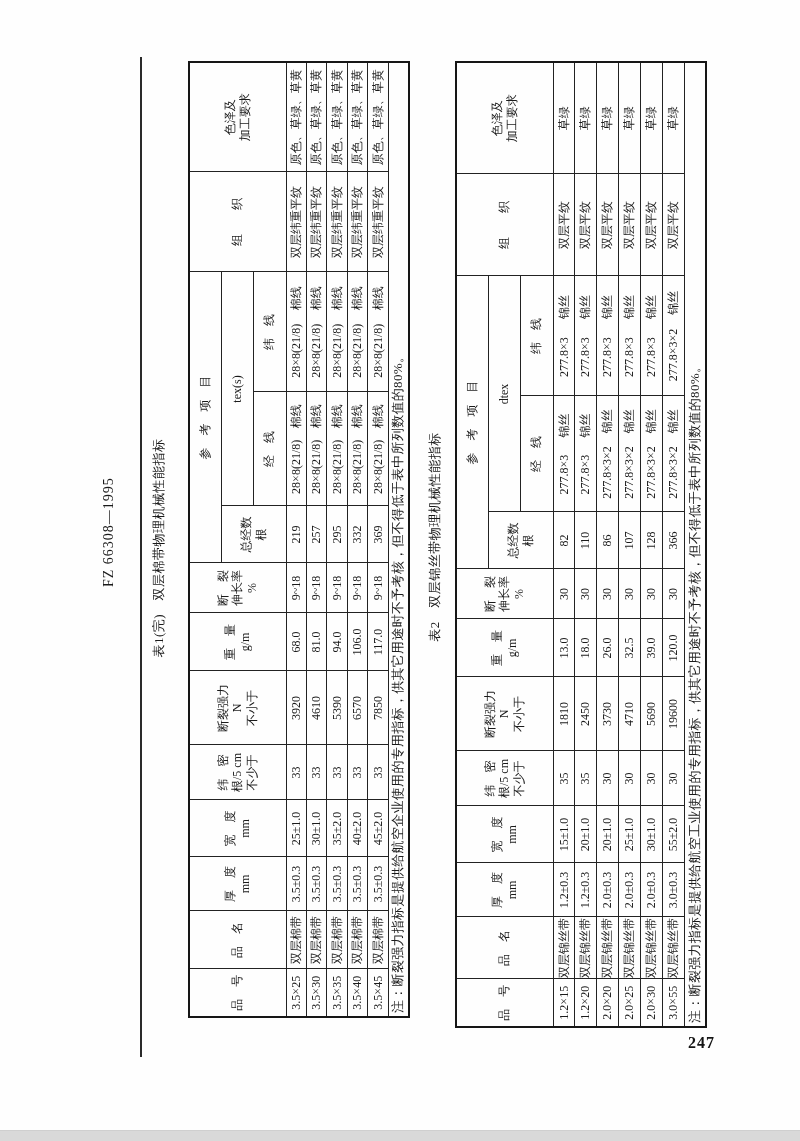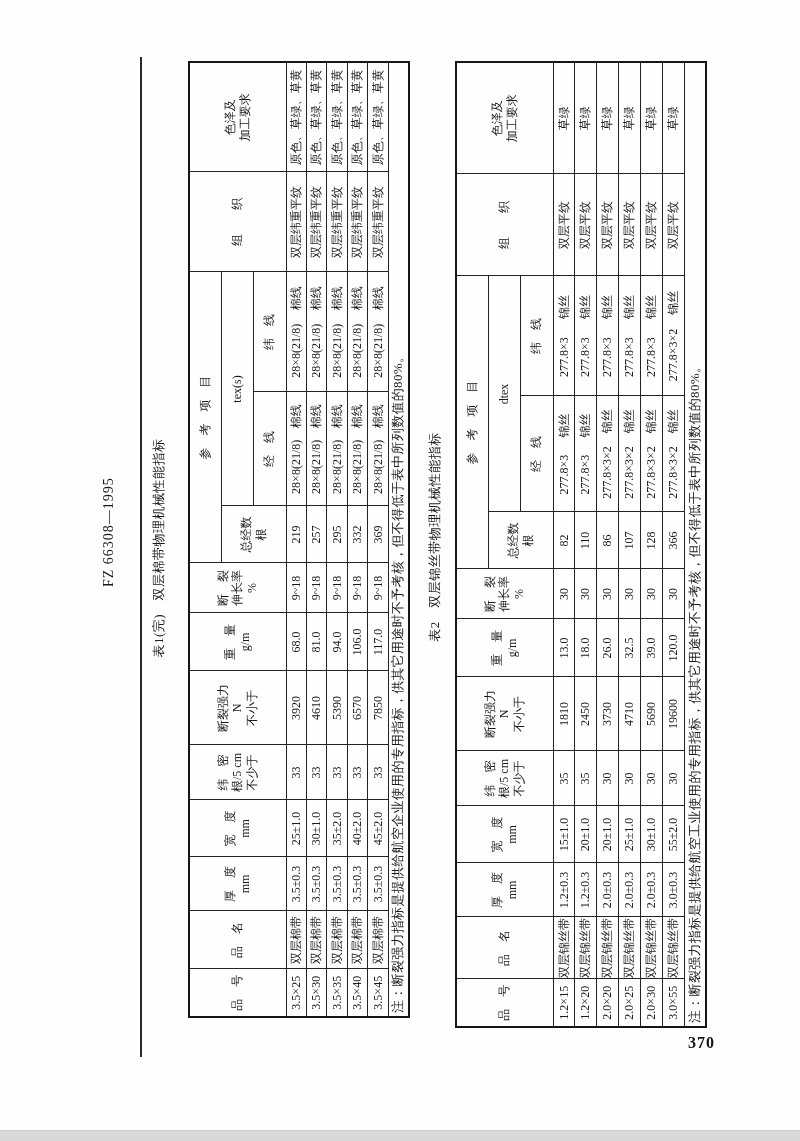--- a/index.html
+++ b/index.html
@@ -431,16 +431,16 @@
             <td>双层平纹</td>
             <td>草绿</td>
           </tr>
         <tr class="note-row">
           <td class="note" colspan="13">注：断裂强力指标是提供给航空工业使用的专用指标，供其它用途时不予考核，但不得低于表中所列数值的80%。</td>
         </tr>
       </tbody>
     </table>
   </div>
 
-  <div class="pagenum">370</div>
+  <div class="pagenum">247</div>
   <div class="bottom-band"></div>
 
 </div>
 
 </body></html>

